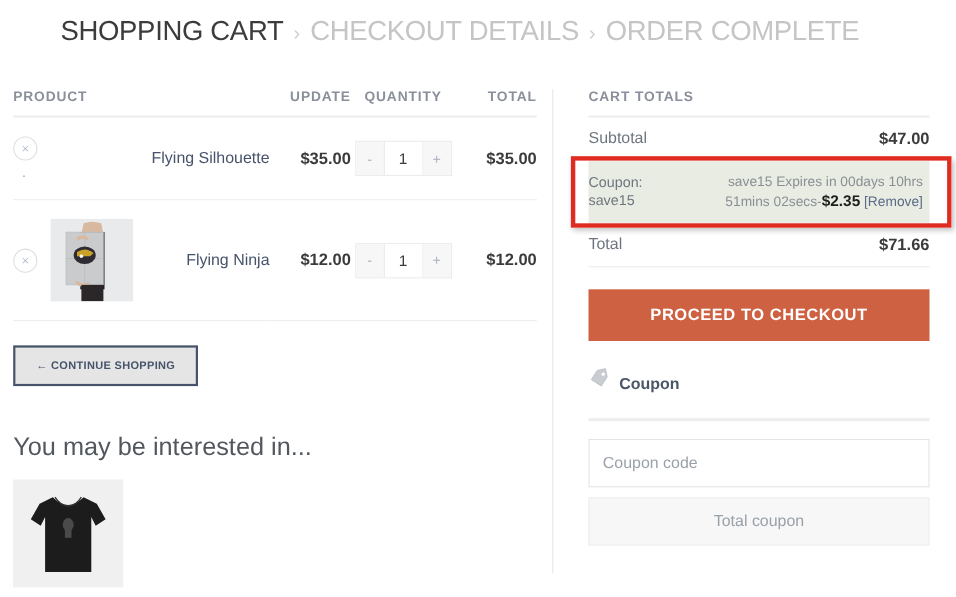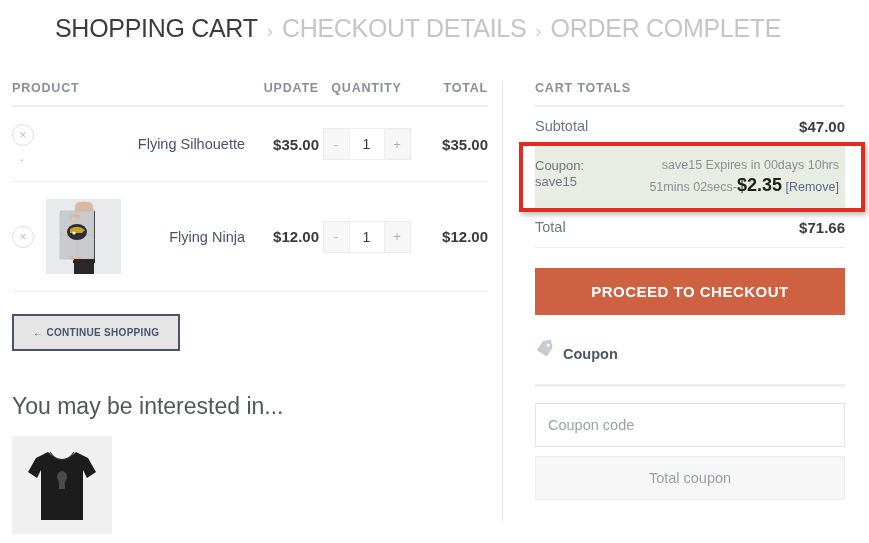--- a/index.html
+++ b/index.html
@@ -254,21 +254,21 @@
   }
   .coupon-meta {
     text-align: right;
     font-size: 12.5px;
     color: #8a8f96;
     line-height: 1.25;
   }
   .coupon-amount {
     font-weight: bold;
     color: #1e1e1e;
-    font-size: 18px;
+    font-size: 14px;
   }
   .coupon-remove {
     color: #5b6a86;
     cursor: pointer;
   }
 
   
   .btn-checkout {
     width: 100%;
     margin-top: 20px;

